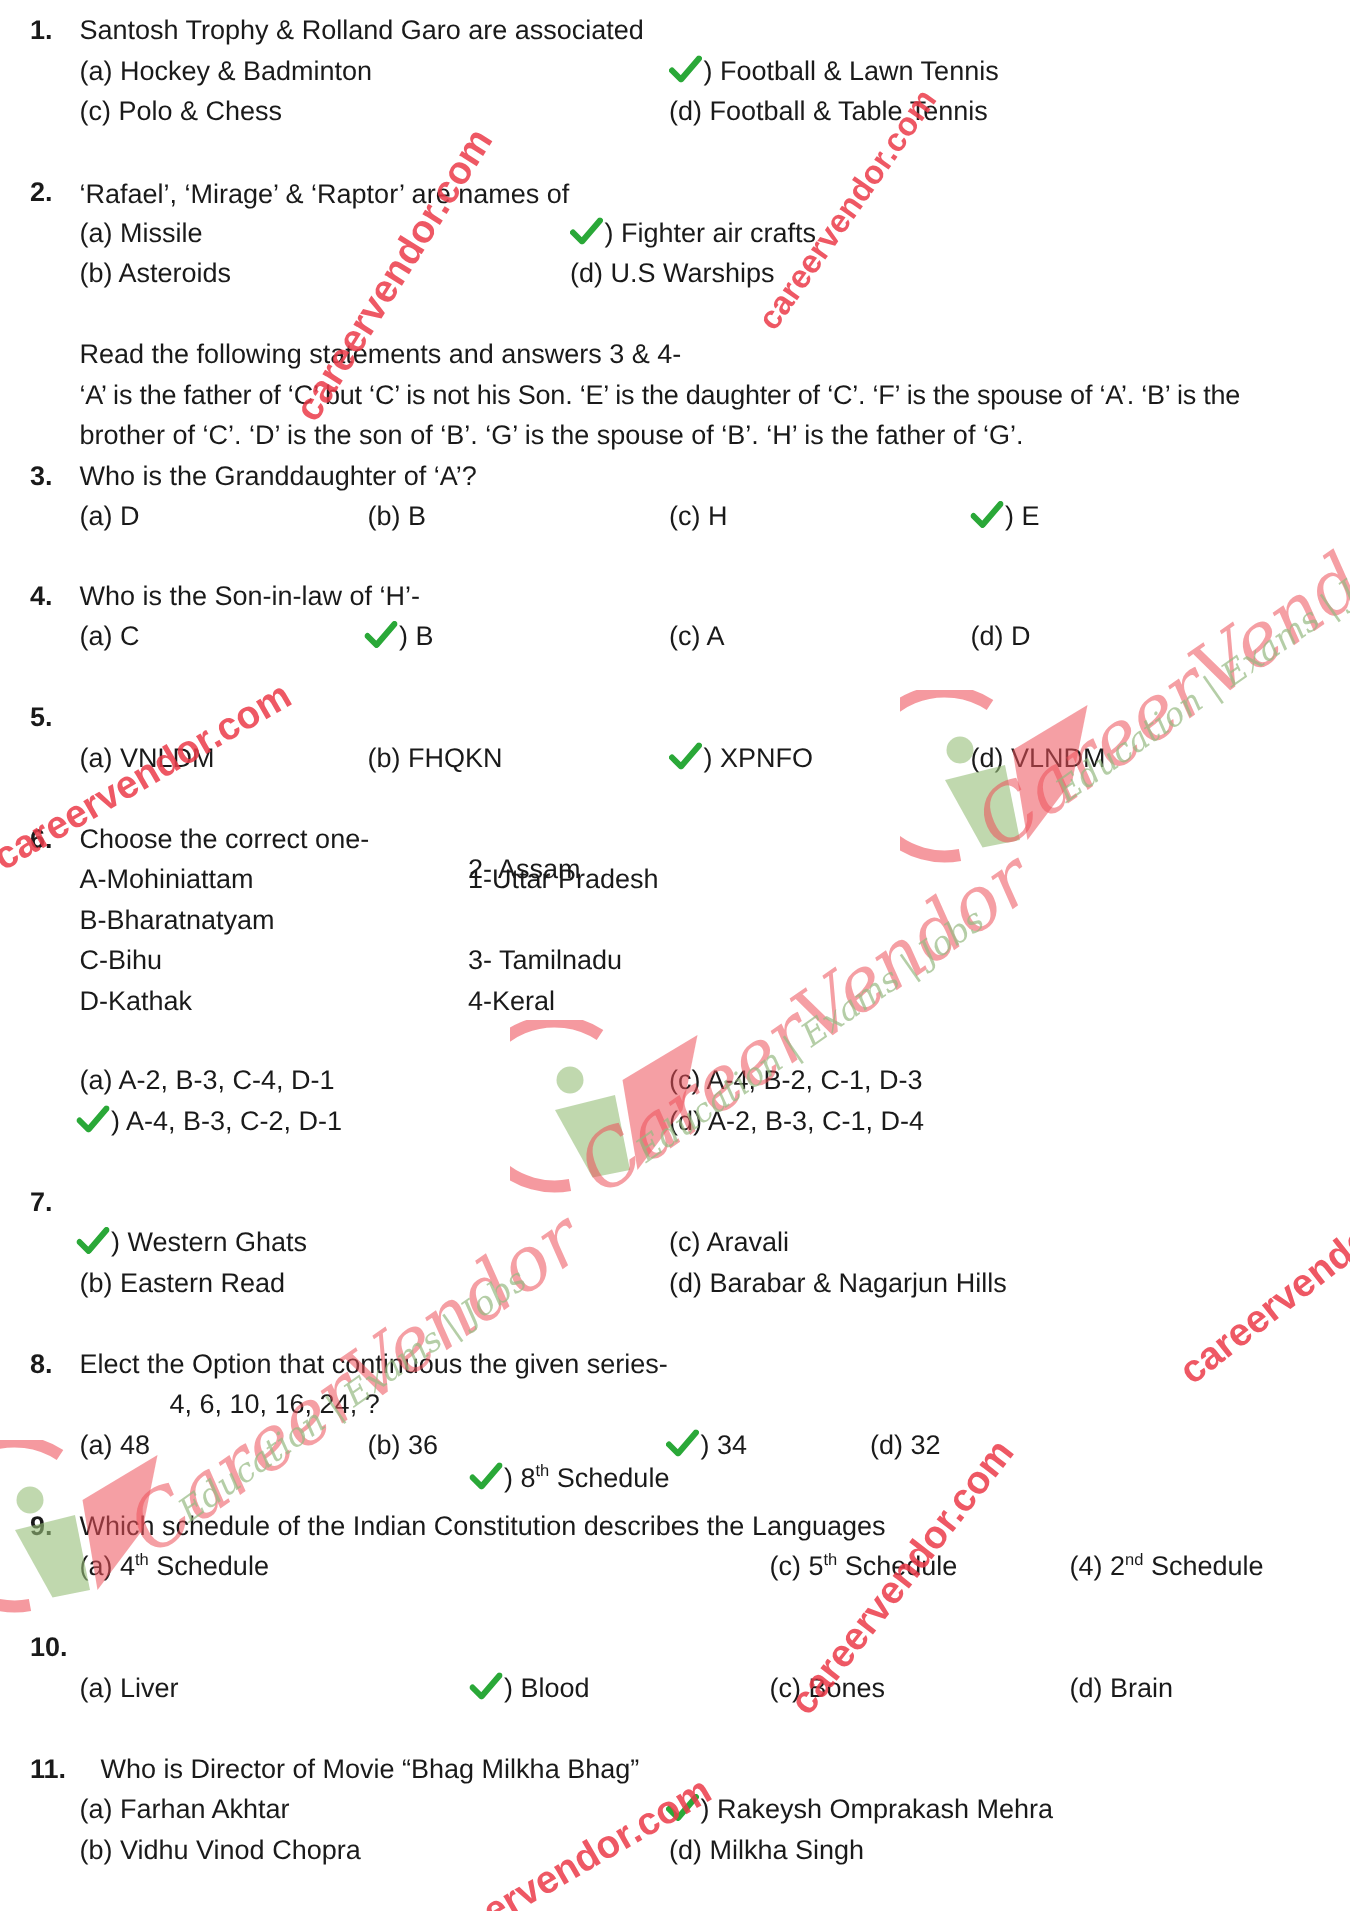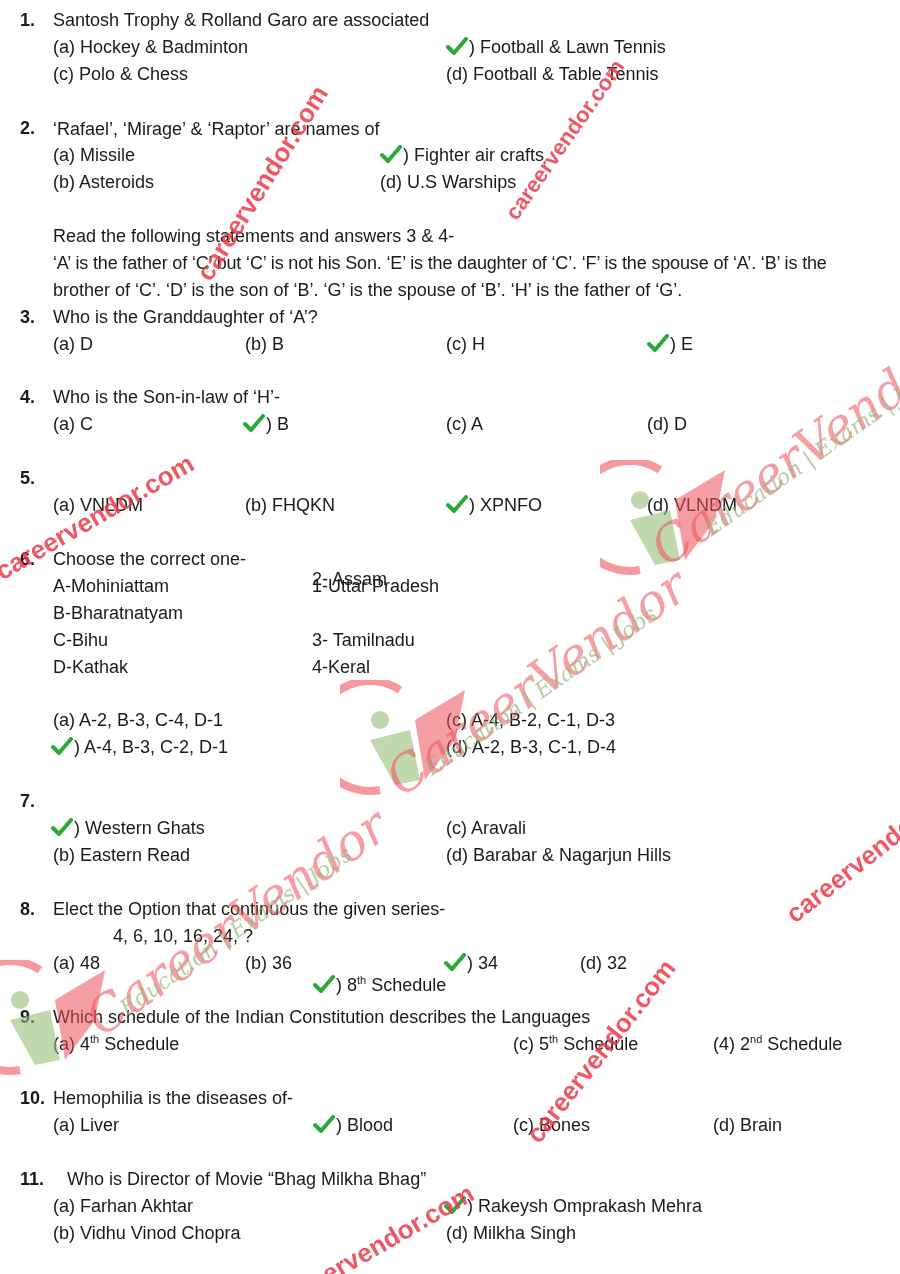--- a/index.html
+++ b/index.html
@@ -121,21 +121,20 @@
   <span class="qnum" style="left:20px;top:1006px">9.</span>
   <span class="line" style="left:53px;top:1006px">Which schedule of the Indian Constitution describes the Languages</span>
   <span class="opt" style="left:53px;top:1033px"><span>(a) 4</span><sup>th</sup><span> Schedule</span></span>
   <span class="opt" style="left:313px;top:974px"><svg class="check">
         <use href="#tick"></use>
       </svg><span>) 8</span><sup>th</sup><span> Schedule</span></span>
   <span class="opt" style="left:513px;top:1033px"><span>(c) 5</span><sup>th</sup><span> Schedule</span></span>
   <span class="opt" style="left:713px;top:1033px"><span>(4) 2</span><sup>nd</sup><span> Schedule</span></span>
 
   <span class="qnum" style="left:20px;top:1087px">10.</span>
-  <span class="line" style="left:53px;top:1087px">Hemophilia is the diseases of-</span>
   <span class="opt" style="left:53px;top:1114px">(a) Liver</span>
   <span class="opt" style="left:313px;top:1114px"><svg class="check">
         <use href="#tick"></use>
       </svg><span>) Blood</span></span>
   <span class="opt" style="left:513px;top:1114px">(c) Bones</span>
   <span class="opt" style="left:713px;top:1114px">(d) Brain</span>
 
   <span class="qnum" style="left:20px;top:1168px">11.</span>
   <span class="line" style="left:67px;top:1168px">Who is Director of Movie “Bhag Milkha Bhag”</span>
   <span class="opt" style="left:53px;top:1195px">(a) Farhan Akhtar</span>

